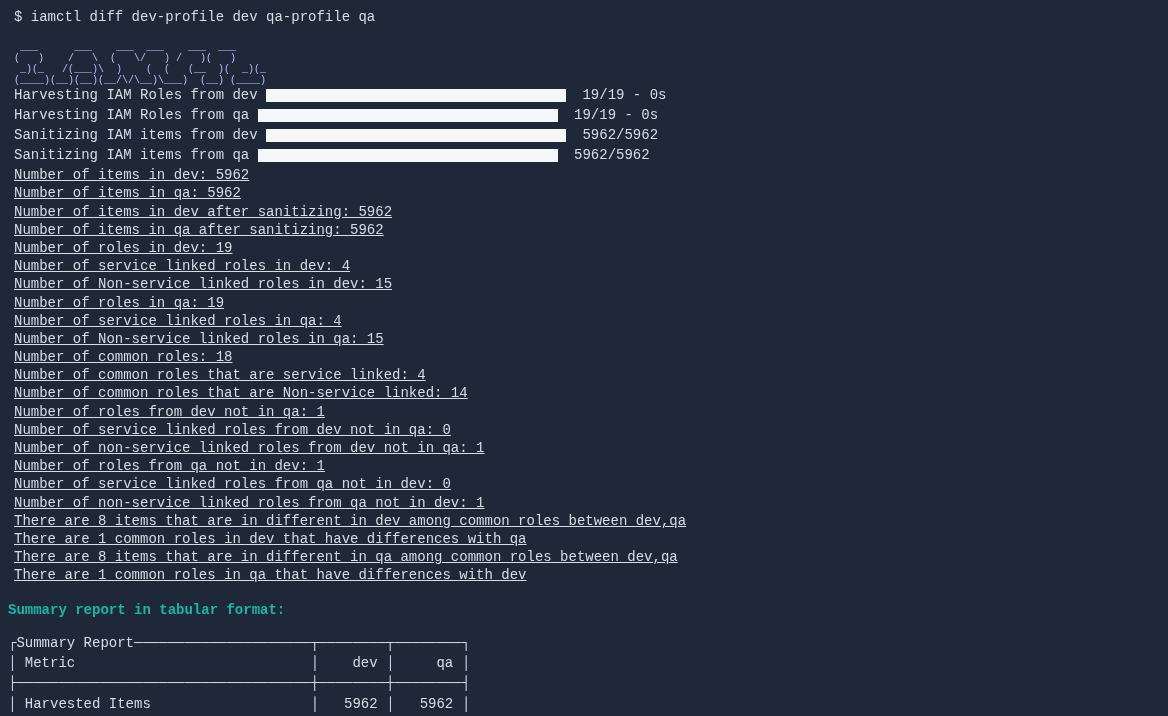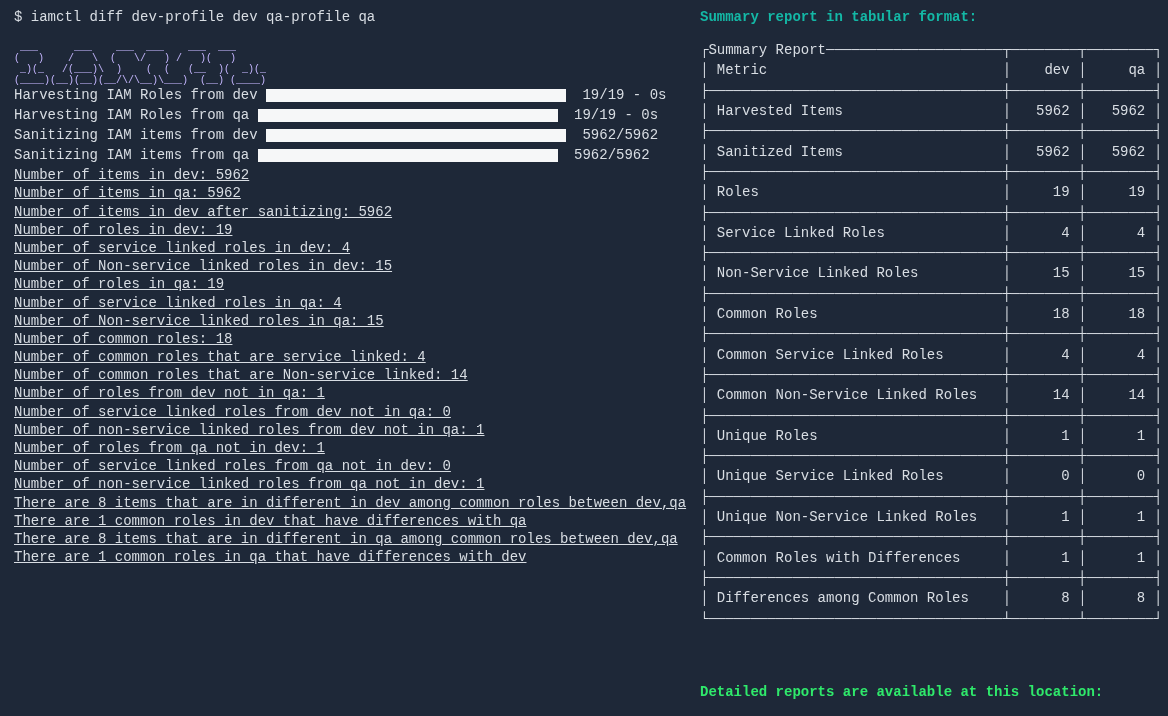--- a/index.html
+++ b/index.html
@@ -11,20 +11,21 @@
     font-size: 14px;
     line-height: 1.3;
     width: 1168px;
     height: 716px;
     overflow: hidden;
   }
   .wrap {
     display: flex;
     width: 100%;
     height: 100%;
+    flex-direction: column;
   }
   .col-left {
     width: 692px;
     padding: 8px 10px 8px 14px;
     box-sizing: border-box;
   }
   .col-right {
     width: 474px;
     padding: 8px 12px 8px 8px;
     box-sizing: border-box;
@@ -121,20 +122,21 @@
         <span class="bar"></span>
         <span class="trail"> 5962/5962</span>
       </div>
     </div>
 
 
     <div class="text-report" id="text-report">
         <div>Number of items in dev: 5962</div>
         <div>Number of items in qa: 5962</div>
         <div>Number of items in dev after sanitizing: 5962</div>
+        <div>Number of items in qa after sanitizing: 5962</div>
         <div>Number of roles in dev: 19</div>
         <div>Number of service linked roles in dev: 4</div>
         <div>Number of Non-service linked roles in dev: 15</div>
         <div>Number of roles in qa: 19</div>
         <div>Number of service linked roles in qa: 4</div>
         <div>Number of Non-service linked roles in qa: 15</div>
         <div>Number of common roles: 18</div>
         <div>Number of common roles that are service linked: 4</div>
         <div>Number of common roles that are Non-service linked: 14</div>
         <div>Number of roles from dev not in qa: 1</div>

